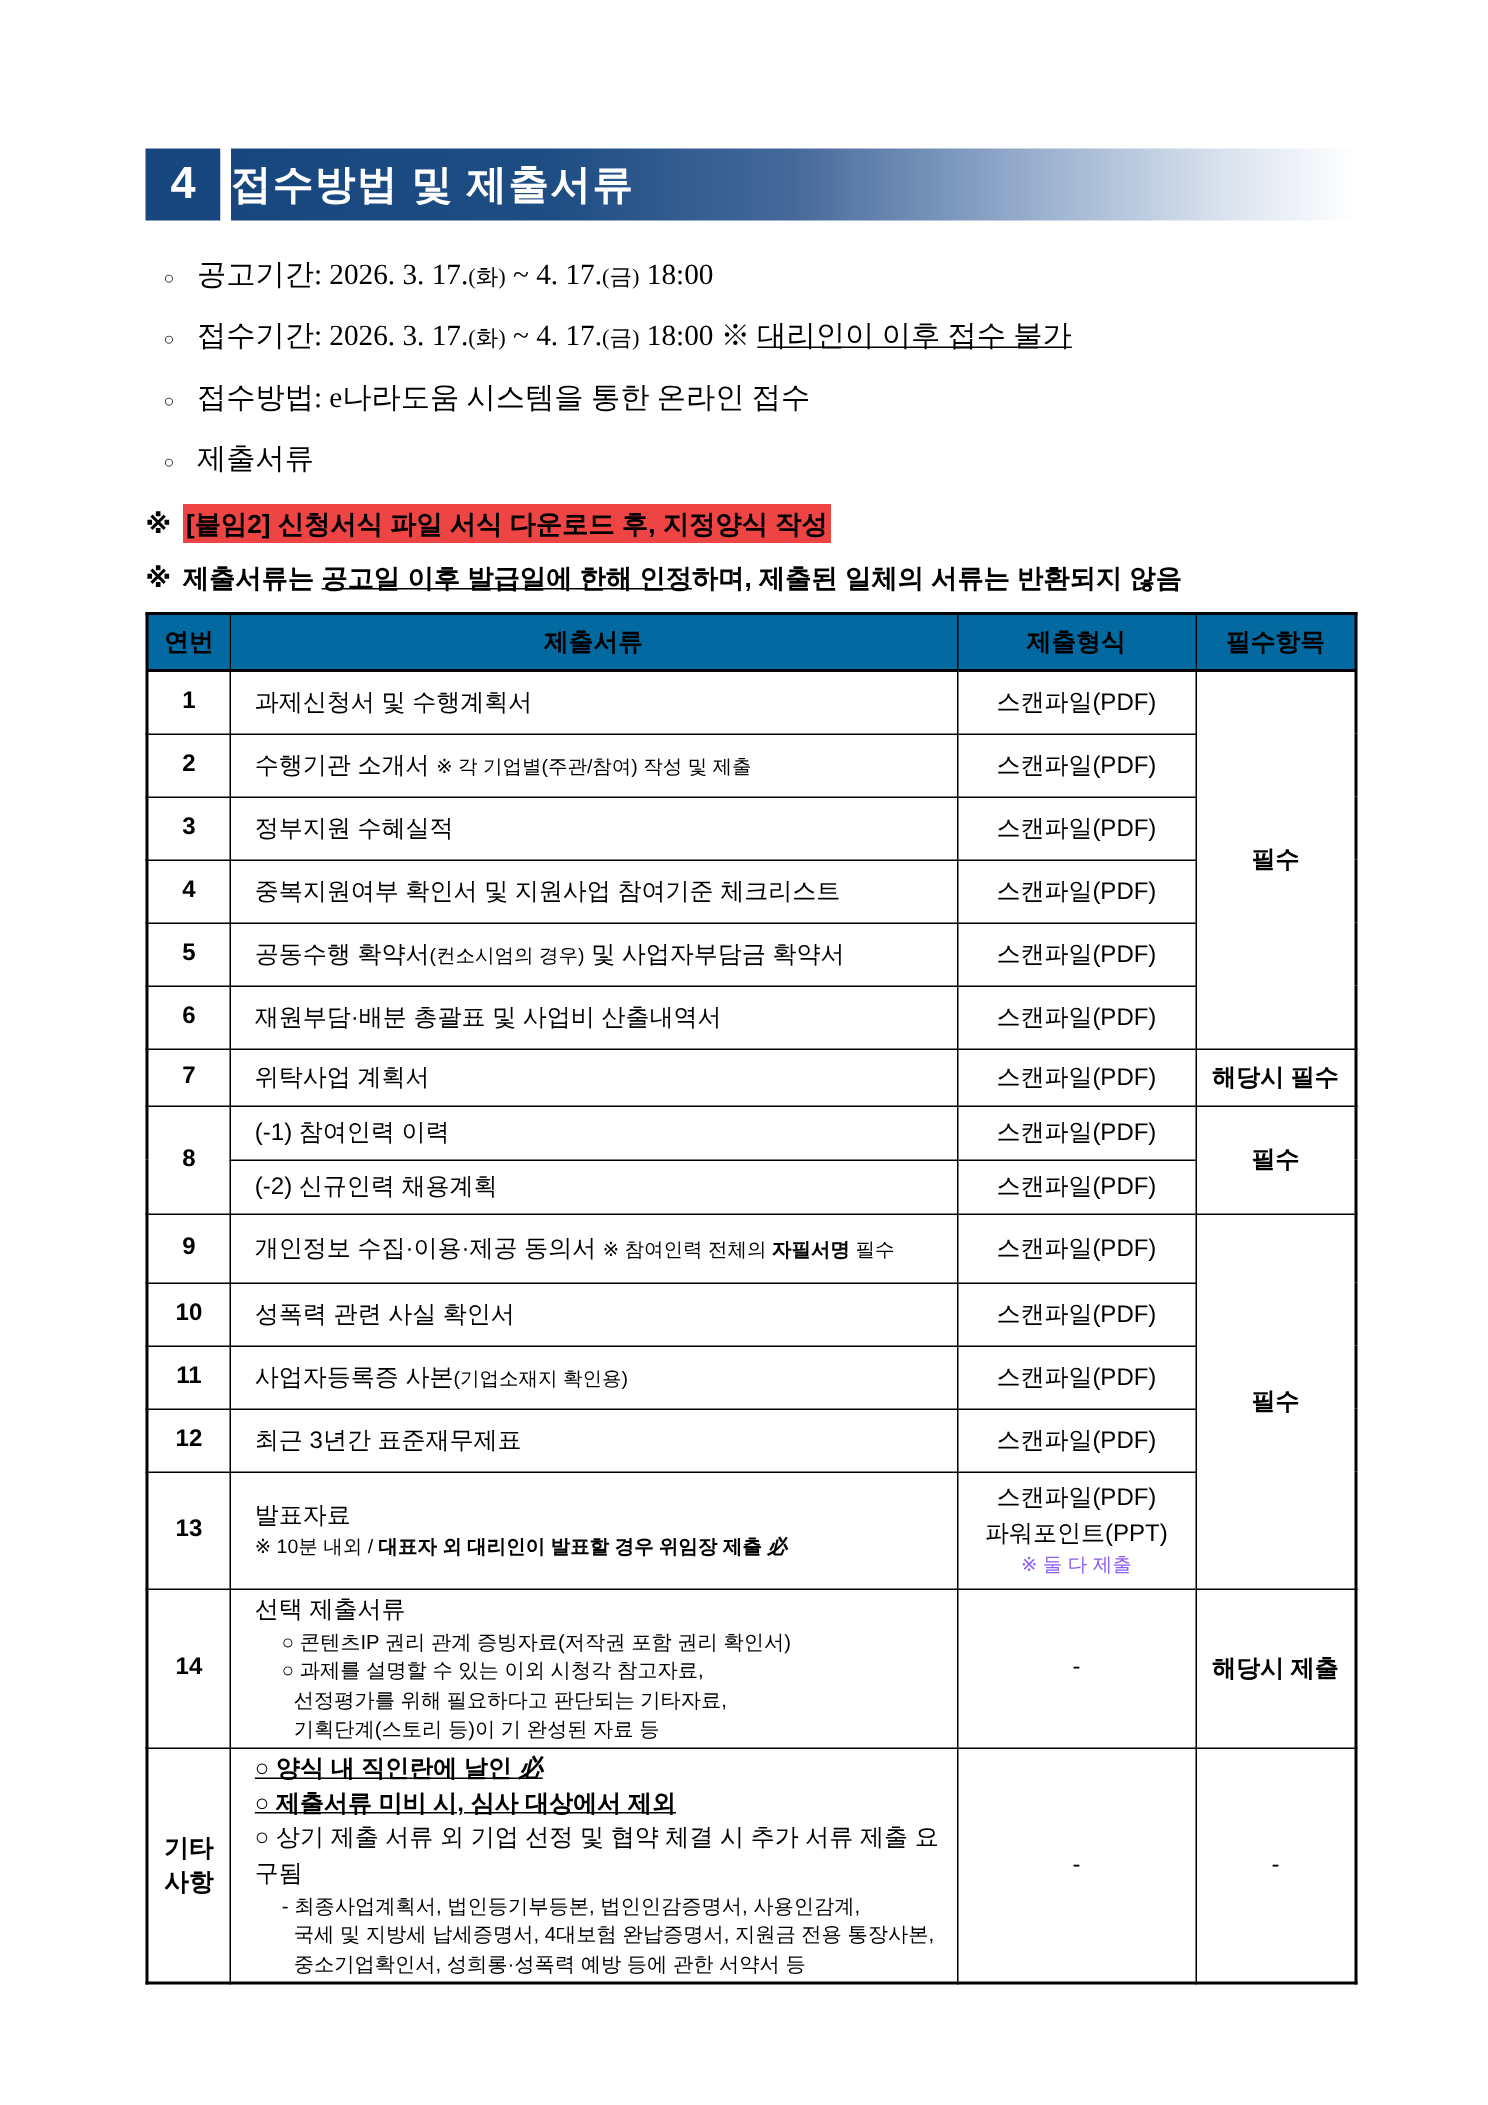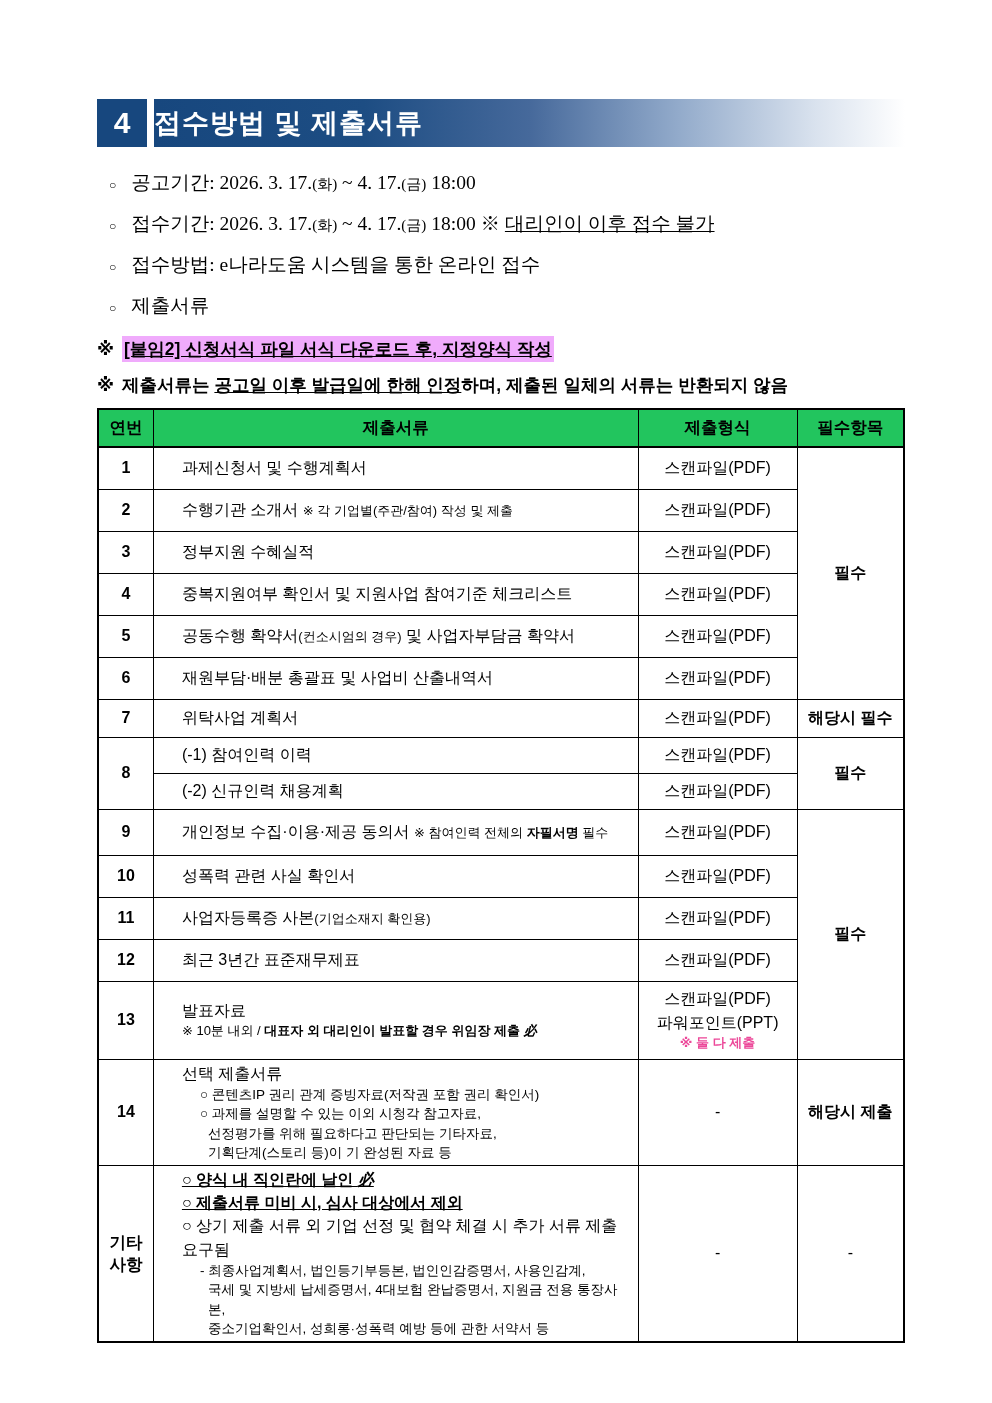--- a/index.html
+++ b/index.html
@@ -33,33 +33,33 @@
   .bullets { font-family:"Liberation Serif","DejaVu Serif",serif; font-size:19.5px; margin-left:12px; }
   .bullet-line { display:flex; align-items:baseline; margin-bottom:14px; }
   .bullet-marker { font-size:12px; margin-right:15px; flex:0 0 auto; }
   .small-paren { font-size:15px; }
   .ul { text-decoration:underline; }
 
   
   .notes { margin-top:17px; font-weight:bold; font-size:17.5px; }
   .note-line { margin-bottom:11px; display:flex; align-items:baseline; }
   .note-marker { margin-right:8px; flex:0 0 auto; }
-  .hl { background:#f0abfc; text-decoration:underline; padding:1px 2px; }
+  .hl { background:#ef4444; padding:1px 2px; }
 
   
   table { width:100%; border-collapse:collapse; border:2px solid #000; table-layout:fixed; margin-top:6px; }
   th, td { border:1px solid #000; padding:2px 6px; font-size:16px; vertical-align:middle; }
-  thead th { background:#22c55e; border-bottom:2px solid #000; font-size:16.5px; font-weight:bold; height:38px; }
+  thead th { background:#0369a1; border-bottom:2px solid #000; font-size:16.5px; font-weight:bold; height:38px; }
   .c   { text-align:center; }
-  .doc { text-align:left; padding-left:28px; }
+  .doc { text-align:left; padding-left:16px; }
   .num { font-weight:bold; text-align:center; }
   .req { font-weight:bold; text-align:center; }
   .sm  { font-size:13px; }
   .sm2 { font-size:13.5px; }
-  .red { color:#ec4899; font-weight:bold; }
+  .red { color:#8b5cf6; font-weight:normal; }
   .b   { font-weight:bold; }
   .it  { font-style:italic; }
   .dotted { border-bottom:1px dotted #444; }
   .indent1 { padding-left:18px; }
   .indent2 { padding-left:26px; }
   .h42 td { height:42px; }
   .h38 td { height:38px; }
   .h36 td { height:36px;margin-left:40px; }
   .h46 td { height:46px; }
   .h78 td { height:78px; }

